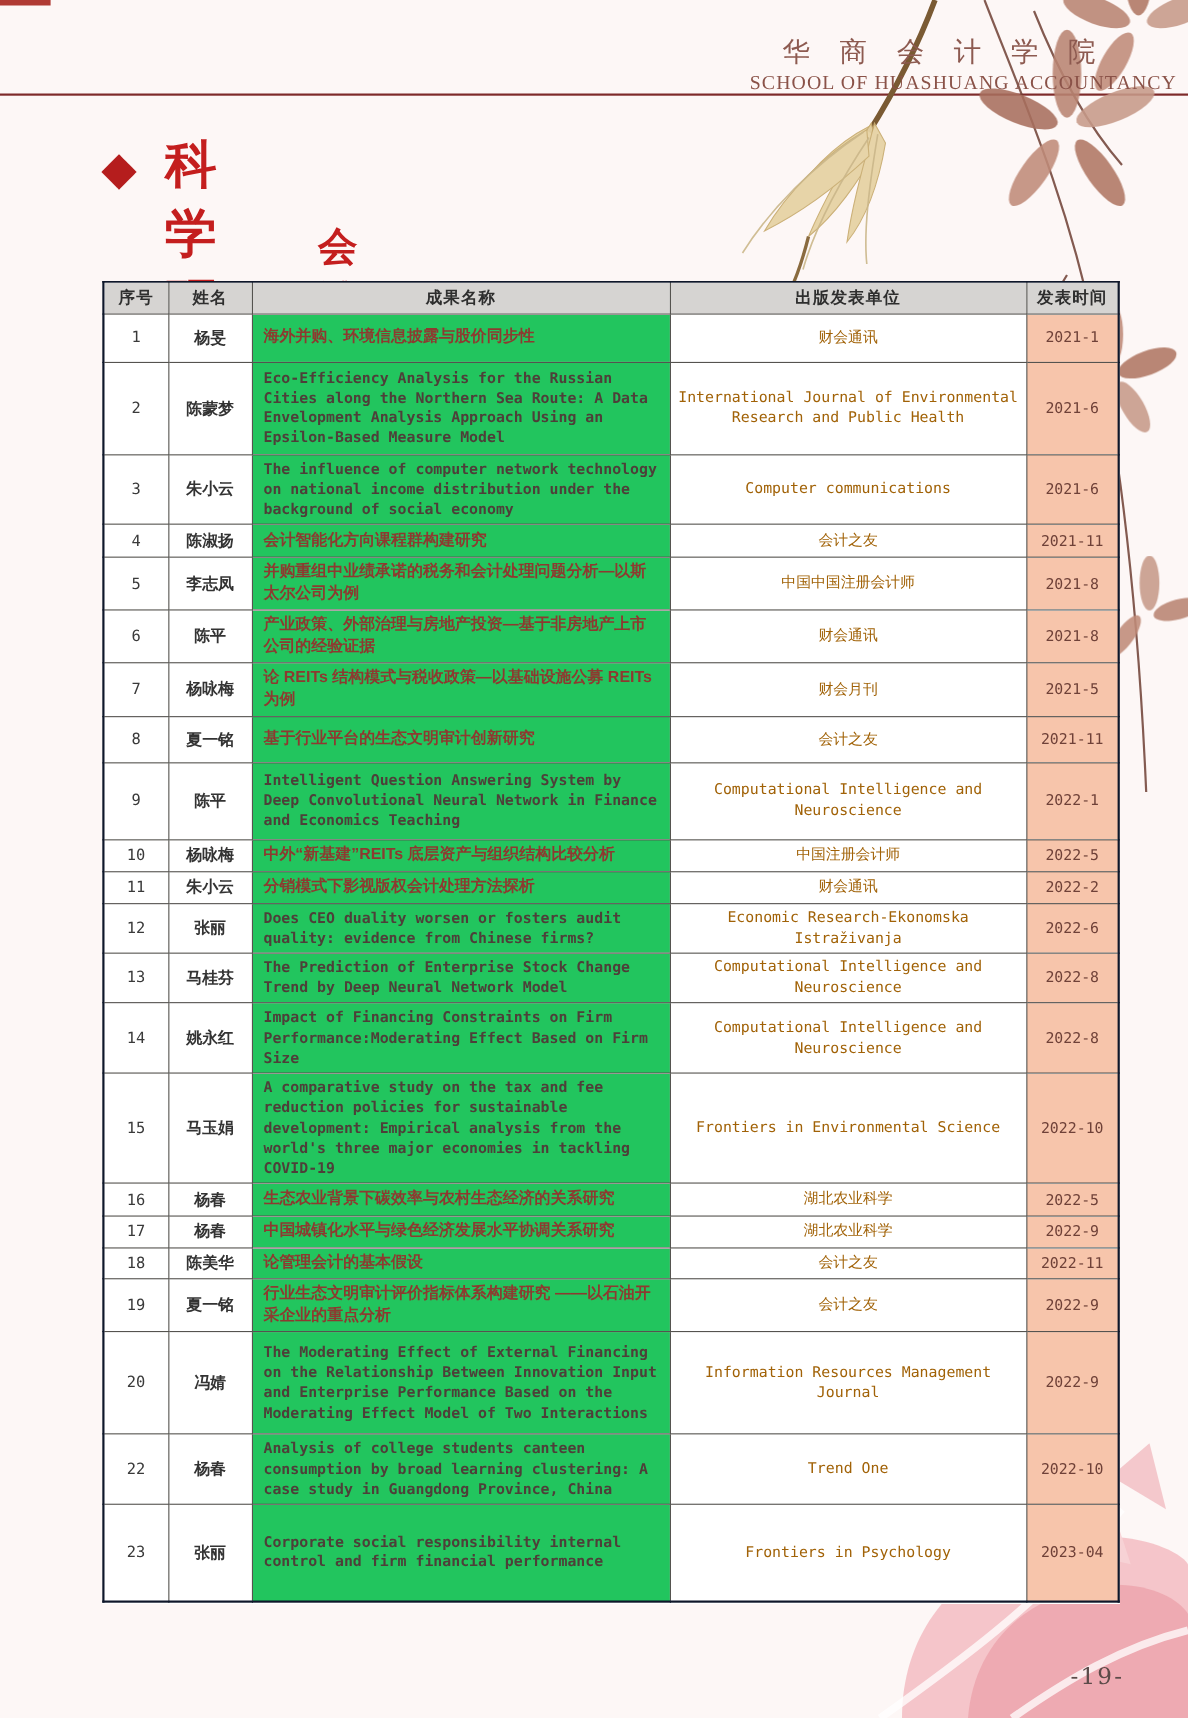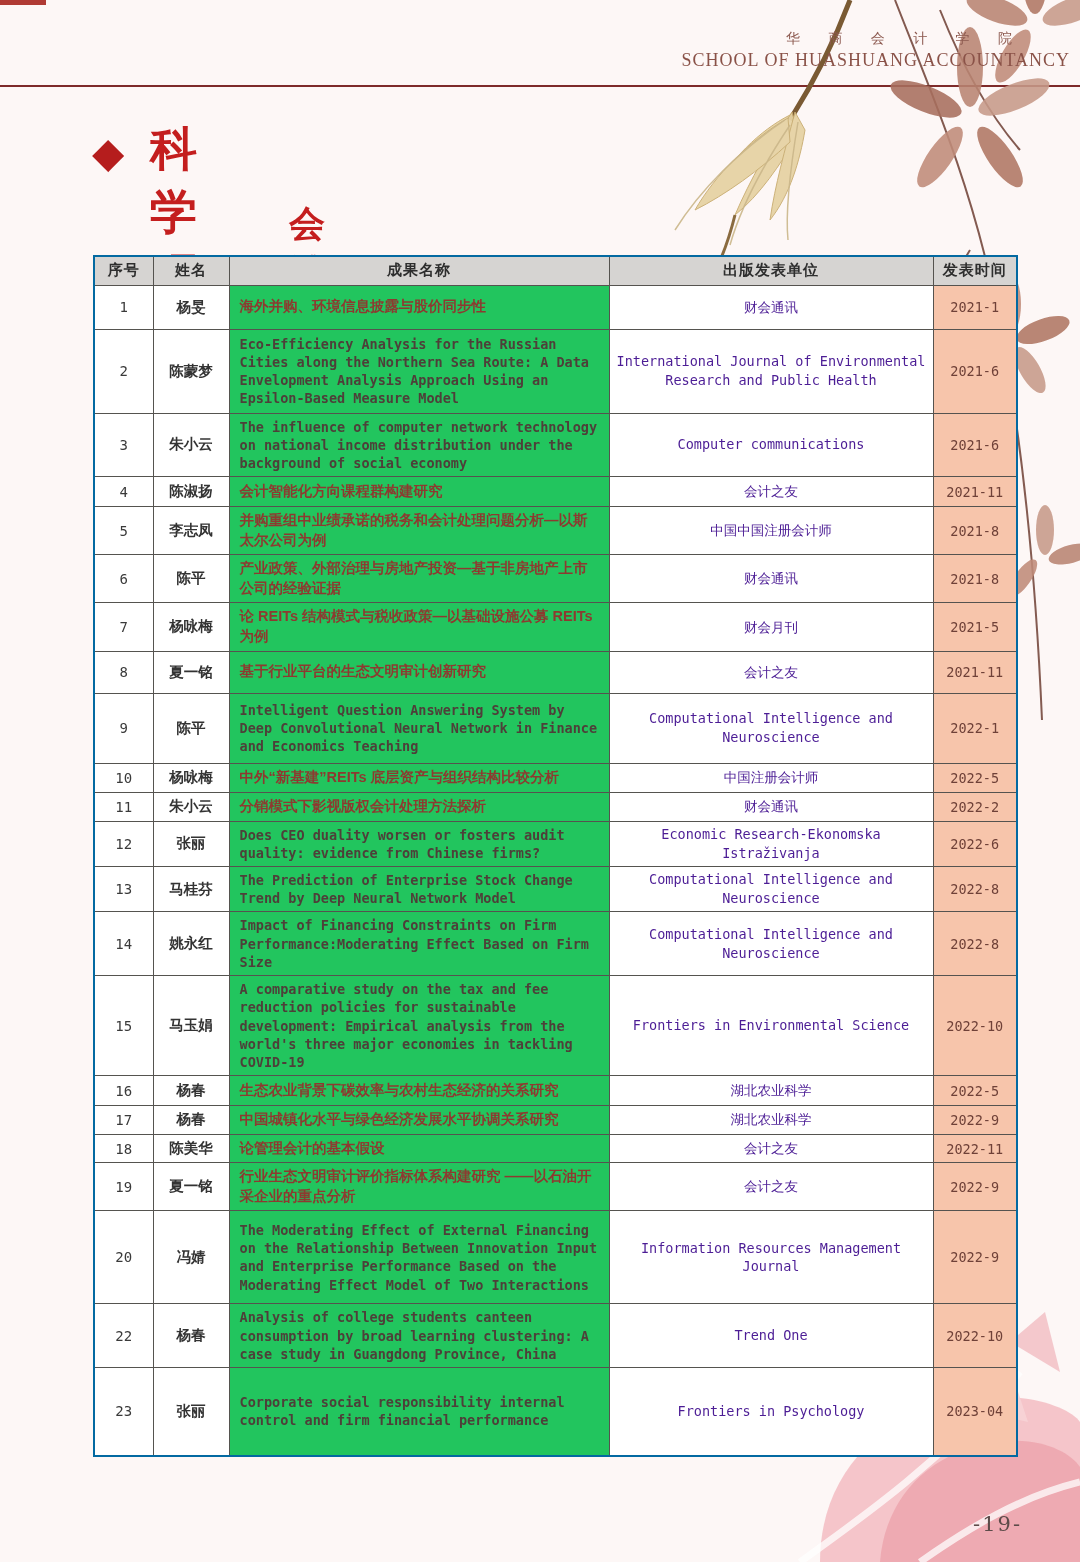--- a/index.html
+++ b/index.html
@@ -7,51 +7,51 @@
   body {
     position:relative;
     font-family:"Liberation Sans", sans-serif;
     background:#fdf7f6;
     overflow:hidden;
   }
   .top-left-mark{ position:absolute; left:0; top:0; width:46px; height:5px; background:#b03a34; }
   .red-rule{ position:absolute; left:0; top:85px; width:1080px; height:2px; background:#7e2a2a; }
 
   .org-block{ position:absolute; top:30px; right:10px; text-align:right; z-index:2; }
-  .org-cn{ font-size:14px; letter-spacing:10px; color:#8d5a50; margin-right:48px; font-family:Liberation Mono, monospace; }
+  .org-cn{ font-size:25px; letter-spacing:10px; color:#8d5a50; margin-right:64px; font-family:Liberation Sans, sans-serif; }
   .org-en{ font-size:18px; letter-spacing:1px; color:#8a5248; font-family:"Liberation Serif", serif; margin-top:2px; }
 
   .title-block{ position:absolute; left:0; top:0; z-index:2; }
   .diamond{ position:absolute; left:92px; top:128px; font-size:42px; color:#b51d1d; }
   .main-title{ position:absolute; left:150px; top:118px; font-size:47px; font-weight:900; letter-spacing:18px; color:#c41e1e; }
   .subtitle{ position:absolute; left:289px; top:200px; font-size:36px; font-weight:900; letter-spacing:2px; color:#c41e1e; }
 
   .papers-table{
     position:absolute; left:93px; top:255px; width:923px; z-index:3;
     border-collapse:collapse; table-layout:fixed;
-    border:2px solid #0369a1;
+    border:2px solid #0f172a;
     background:#ffffff;
   }
   .papers-table th, .papers-table td{ border:1px solid #55534f; vertical-align:middle; overflow:hidden; }
   .papers-table th{
     background:#d6d4d2; color:#2e2e2e; font-size:15px; font-weight:bold;
     height:29px; text-align:center; letter-spacing:1px;
   }
   col.c-no{ width:59px; } col.c-name{ width:76px; } col.c-title{ width:380px; }
   col.c-pub{ width:324px; } col.c-date{ width:84px; }
 
   td.col-no{ background:#ffffff; color:#3a3a3a; font-size:14px; text-align:center; font-family:"DejaVu Sans Mono", monospace; }
   td.col-name{ background:#ffffff; color:#333333; font-size:14.5px; text-align:center; font-weight:600; }
   td.col-title{
     background:#22c55e; color:#8d3a30; font-size:14.5px; font-weight:bold;
     text-align:left; padding:4px 10px; line-height:1.35;
   }
   td.col-title.latin{ font-family:"DejaVu Sans Mono", monospace; font-weight:bold; color:#4e3f39; font-size:13.5px; }
   td.col-publisher{
-    background:#ffffff; color:#4c1d95; font-size:13.5px; text-align:center;
+    background:#ffffff; color:#a16207; font-size:13.5px; text-align:center;
     font-family:"DejaVu Sans Mono", monospace; padding:2px 6px; line-height:1.4;
   }
   td.col-date{ background:#f7c5ab; color:#6f4138; font-size:13.5px; text-align:center; font-family:"DejaVu Sans Mono", monospace; }
 
   
   tbody tr:nth-child(1) td{height:44px} tbody tr:nth-child(2) td{height:84px}
   tbody tr:nth-child(3) td{height:50px} tbody tr:nth-child(4) td{height:30px}
   tbody tr:nth-child(5) td{height:46px} tbody tr:nth-child(6) td{height:44px}
   tbody tr:nth-child(7) td{height:44px} tbody tr:nth-child(8) td{height:42px}
   tbody tr:nth-child(9) td{height:70px} tbody tr:nth-child(10) td{height:29px}

